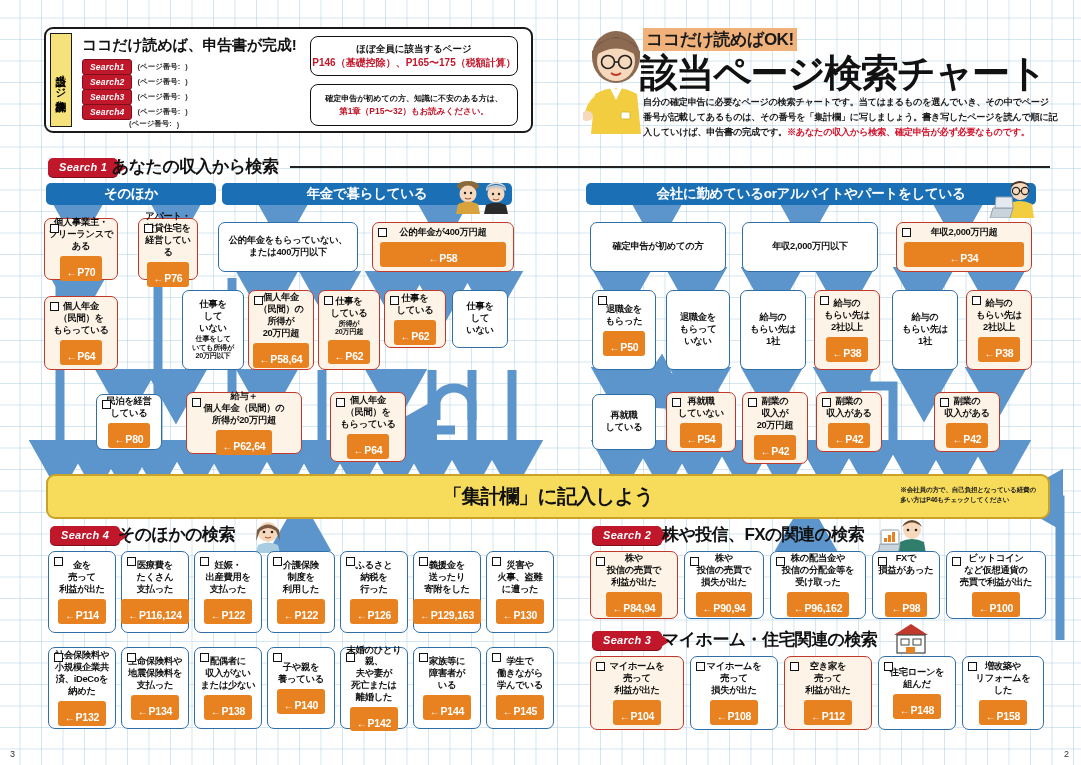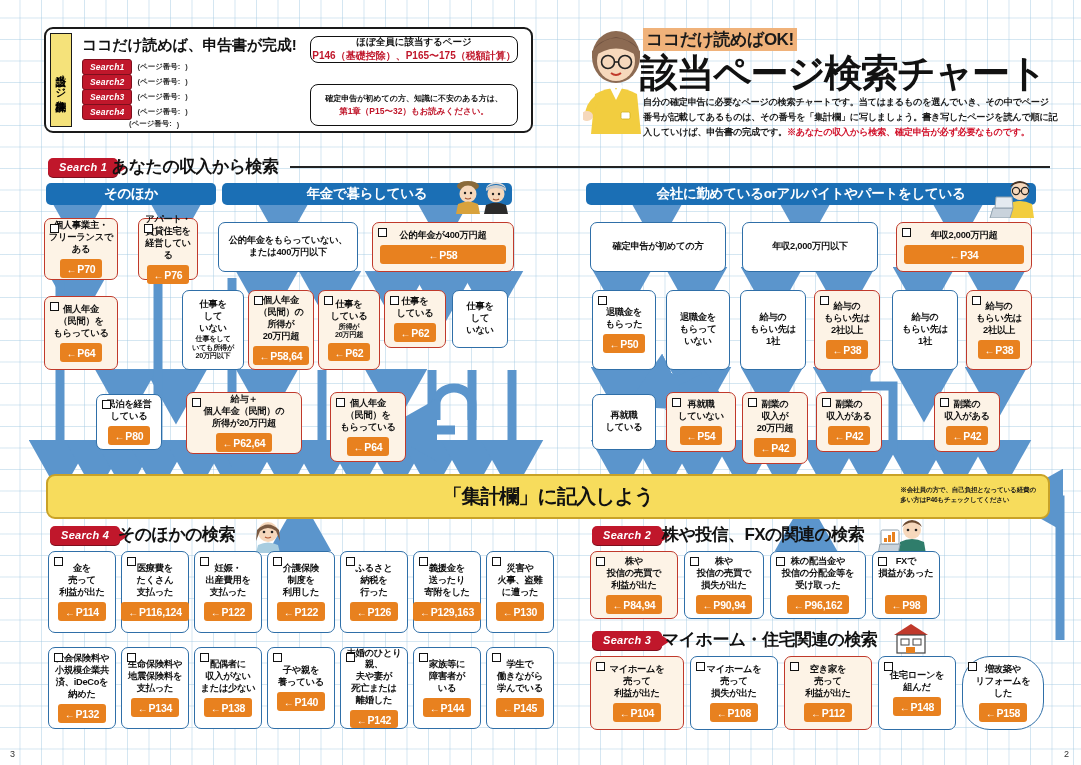--- a/index.html
+++ b/index.html
@@ -105,21 +105,21 @@
   }
   .node.req{ border-color:#c0392b; background:#fdf3e6; }
   .node .chk{
     width:9px; height:9px; border:1.6px solid #111; background:#fff;
     position:absolute; left:5px; top:5px;
   }
   .node .txt{ font-size:9.3px; font-weight:bold; color:#111; line-height:1.28; letter-spacing:-.3px; }
   .node .sub{ font-size:7.2px; font-weight:bold; color:#111; line-height:1.2; letter-spacing:-.3px; }
   .pgtag{
     margin-top:3px; background:#e8811f; color:#fff; border-radius:3px;
-    font-size:10.5px; font-weight:bold; padding:4px 7px 2px; line-height:1.15;
+    font-size:10.5px; font-weight:bold; padding:10px 7px 2px; line-height:1.15;
     white-space:nowrap; letter-spacing:-.2px;
   }
   .pgtag .ar{ font-size:10px; margin-right:1px; }
 
   
   .ybanner{
     position:absolute; left:46px; top:474px; width:1004px; height:45px;
     background:#f7dc5c; border:2px solid #c9a227; border-radius:9px;
     display:flex; align-items:center; justify-content:center; gap:54px;
   }
@@ -268,21 +268,21 @@
   <div class="srow" style="top:104px">
     <span class="sbadge">Search4</span>
     <span class="sline">(ページ番号:</span>
     <span class="sline">)</span>
   </div>
   <div class="srow" style="top:119px; padding-left:47px">
     <span class="sline">(ページ番号:</span>
     <span class="sline">)</span>
   </div>
 
-  <div class="mini-box" style="left:310px; top:36px; width:208px; height:27px;">
+  <div class="mini-box" style="left:310px; top:36px; width:208px; height:40px;">
     <span class="l1">ほぼ全員に該当するページ</span>
     <span class="l2">P146（基礎控除）、P165〜175（税額計算）</span>
   </div>
   <div class="mini-box" style="left:310px; top:84px; width:208px; height:42px;">
     <span class="s1">確定申告が初めての方、知識に不安のある方は、</span>
     <span class="s2">第1章（P15〜32）もお読みください。</span>
   </div>
 
   <svg class="lady" viewBox="0 0 62 110">
     <ellipse cx="33" cy="33" rx="24" ry="26" fill="#8c6a52"></ellipse>
@@ -600,38 +600,43 @@
     <div class="node" style="left: 770px; top: 551px; width: 96px; height: 68px;">
       <span class="chk"></span>
       <span class="txt">株の配当金や<br>投信の分配金等を<br>受け取った</span>
       <span class="pgtag"><span class="ar">←</span>P96,162</span>
     </div>
     <div class="node" style="left: 872px; top: 551px; width: 68px; height: 68px; gap: 12px;">
       <span class="chk"></span>
       <span class="txt">FXで<br>損益があった</span>
       <span class="pgtag"><span class="ar">←</span>P98</span>
     </div>
+    <div class="node" style="left: 946px; top: 551px; width: 100px; height: 68px;">
+      <span class="chk"></span>
+      <span class="txt">ビットコイン<br>など仮想通貨の<br>売買で利益が出た</span>
+      <span class="pgtag"><span class="ar">←</span>P100</span>
+    </div>
     <div class="node req" style="left: 590px; top: 656px; width: 94px; height: 74px;">
       <span class="chk"></span>
       <span class="txt">マイホームを<br>売って<br>利益が出た</span>
       <span class="pgtag"><span class="ar">←</span>P104</span>
     </div>
     <div class="node" style="left: 690px; top: 656px; width: 88px; height: 74px;">
       <span class="chk"></span>
       <span class="txt">マイホームを<br>売って<br>損失が出た</span>
       <span class="pgtag"><span class="ar">←</span>P108</span>
     </div>
     <div class="node req" style="left: 784px; top: 656px; width: 88px; height: 74px;">
       <span class="chk"></span>
       <span class="txt">空き家を<br>売って<br>利益が出た</span>
       <span class="pgtag"><span class="ar">←</span>P112</span>
     </div>
     <div class="node" style="left: 878px; top: 656px; width: 78px; height: 74px;">
       <span class="chk"></span>
       <span class="txt">住宅ローンを<br>組んだ</span>
       <span class="pgtag"><span class="ar">←</span>P148</span>
     </div>
-    <div class="node" style="left: 962px; top: 656px; width: 82px; height: 74px; border-radius: 28px;">
+    <div class="node" style="left: 962px; top: 656px; width: 82px; height: 74px;">
       <span class="chk"></span>
       <span class="txt">増改築や<br>リフォームを<br>した</span>
       <span class="pgtag"><span class="ar">←</span>P158</span>
     </div>
   </div>
 
 </body></html>

